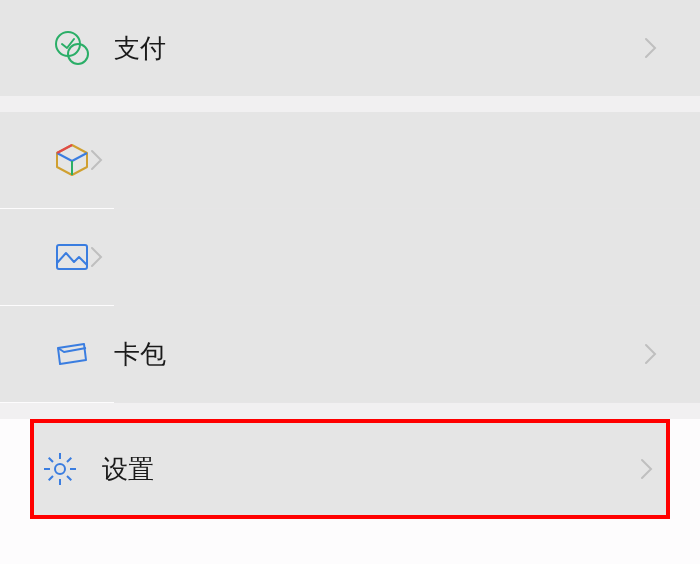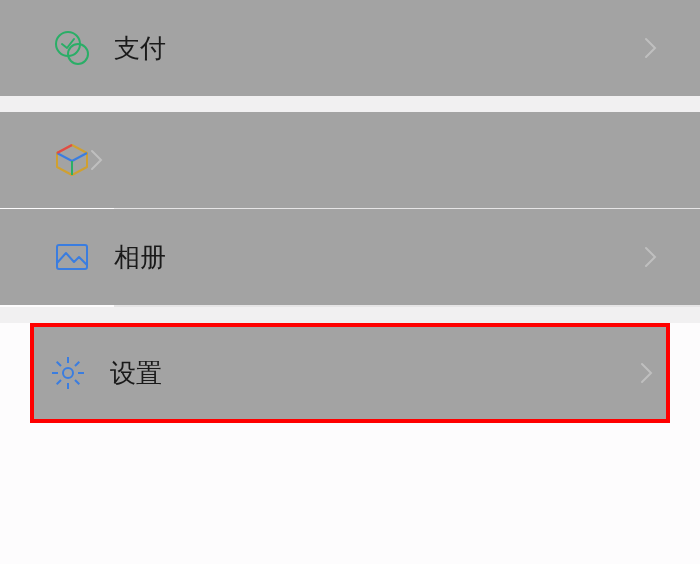--- a/index.html
+++ b/index.html
@@ -18,21 +18,21 @@
   }
   .section-gap {
     height: 16px;
     background: #f1f0f1;
   }
   .menu-item {
     display: flex;
     align-items: center;
     height: 96px;
     padding: 0 42px 0 54px;
-    background: #a3a3a3;
+    background: #e5e5e5;
     cursor: pointer;
   }
   .menu-icon {
     width: 36px;
     height: 36px;
     display: flex;
     align-items: center;
     justify-content: center;
     flex-shrink: 0;
   }
@@ -52,21 +52,21 @@
     height: 1px;
     background: #e6e5e6;
     margin-left: 114px;
   }
   .highlight-box {
     border: 4px solid #ff0000;
     margin: 0 30px 14px 30px;
     padding: 0;
   }
   .highlight-box .menu-item {
-    padding: 0 12px 0 16px;
+    padding: 0 12px 0 8px;
     height: 92px;
   }
 </style>
 </head>
 <body>
 
 <div class="container">
 
   <div class="menu-item">
     <span class="menu-icon">
@@ -104,30 +104,43 @@
 
   <div class="divider"></div>
 
   <div class="menu-item">
     <span class="menu-icon">
       <svg width="36" height="36" viewBox="0 0 36 36">
         <rect x="3" y="6" width="30" height="24" rx="2" fill="none" stroke="#3a7de0" stroke-width="2"></rect>
         <path d="M 3 24 L 12 14 L 20 23 L 25 18 L 33 26" fill="none" stroke="#3a7de0" stroke-width="2" stroke-linejoin="round"></path>
       </svg>
     </span>
-    <span class="menu-label">相册</span>
     <span class="chevron">
       <svg width="14" height="24" viewBox="0 0 14 24">
           <path d="M 2 3 L 11 12 L 2 21" fill="none" stroke="#bfbfbf" stroke-width="2" stroke-linecap="round"></path>
         </svg>
     </span>
   </div>
 
   <div class="divider"></div>
 
+  <div class="menu-item">
+    <span class="menu-icon">
+      <svg width="36" height="36" viewBox="0 0 36 36">
+        <path d="M 4 12 L 30 8 L 32 24 L 6 28 Z" fill="none" stroke="#3a7de0" stroke-width="2" stroke-linejoin="round"></path>
+        <path d="M 4 12 L 10 16 L 32 12" fill="none" stroke="#3a7de0" stroke-width="2" stroke-linejoin="round"></path>
+      </svg>
+    </span>
+    <span class="menu-label">卡包</span>
+    <span class="chevron">
+      <svg width="14" height="24" viewBox="0 0 14 24">
+          <path d="M 2 3 L 11 12 L 2 21" fill="none" stroke="#bfbfbf" stroke-width="2" stroke-linecap="round"></path>
+        </svg>
+    </span>
+  </div>
 
   <div class="divider"></div>
 
 
   <div class="section-gap"></div>
 
   <div class="highlight-box">
     <div class="menu-item">
       <span class="menu-icon">
         <svg width="36" height="36" viewBox="0 0 36 36">

